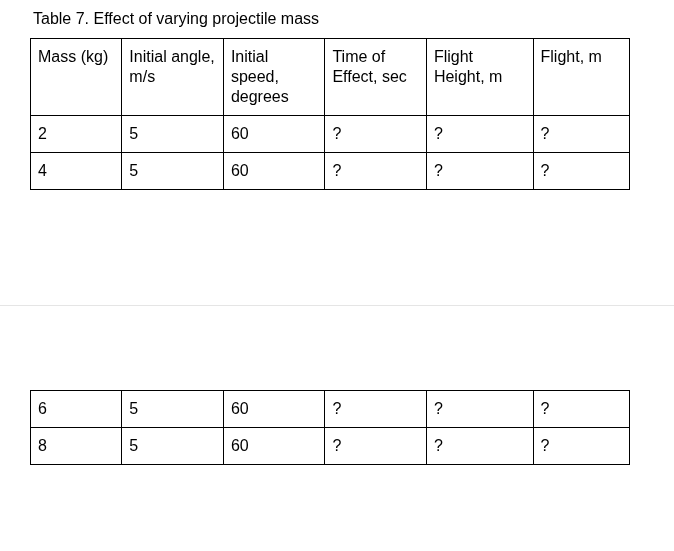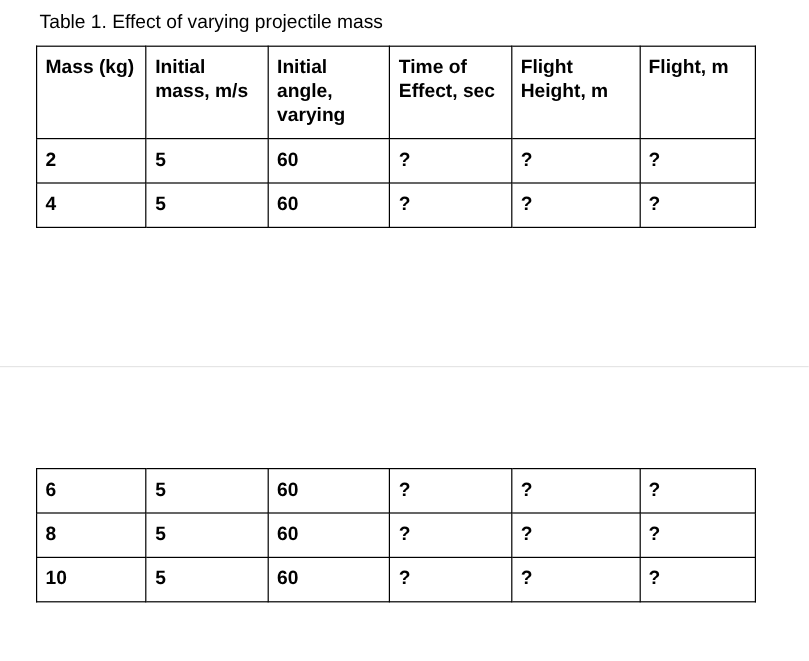--- a/index.html
+++ b/index.html
@@ -22,21 +22,21 @@
   }
   table {
     border-collapse: collapse;
     width: 600px;
     table-layout: fixed;
   }
   th, td {
     border: 1.5px solid #000;
     padding: 8px 7px;
     text-align: left;
-    font-weight: bold;
+    font-weight: normal;
     font-size: 16px;
     vertical-align: top;
     line-height: 1.25;
   }
   th {
     height: 40px;
   }
   .col-mass   { width: 90px; }
   .col-speed  { width: 100px; }
   .col-angle  { width: 100px; }
@@ -56,36 +56,36 @@
     left: 0;
     width: 674px;
     height: 1px;
     background: #e5e5e5;
   }
 </style>
 </head>
 <body>
 
 <div class="page">
-  <div class="title">Table 1. Effect of varying projectile mass</div>
+  <div class="title">Table 7. Effect of varying projectile mass</div>
 
   <table>
     <colgroup>
       <col class="col-mass">
         <col class="col-speed">
         <col class="col-angle">
       <col class="col-time">
         <col class="col-height">
         <col class="col-range">
     </colgroup>
     <tbody>
         <tr>
       <th>Mass (kg)</th>
-      <th>Initial mass, m/s</th>
-      <th>Initial angle, varying</th>
+      <th>Initial angle, m/s</th>
+      <th>Initial speed, degrees</th>
       <th>Time of Effect, sec</th>
       <th>Flight Height, m</th>
       <th>Flight, m</th>
     </tr>
     <tr>
       <td>2</td>
       <td>5</td>
       <td>60</td>
       <td>?</td>
       <td>?</td>
@@ -111,25 +111,17 @@
       <td>?</td>
     </tr>
     <tr>
       <td>8</td>
       <td>5</td>
       <td>60</td>
       <td>?</td>
       <td>?</td>
       <td>?</td>
     </tr>
-    <tr>
-      <td>10</td>
-      <td>5</td>
-      <td>60</td>
-      <td>?</td>
-      <td>?</td>
-      <td>?</td>
-    </tr>
   </tbody>
     </table>
 </div>
 
 <div class="hr-line"></div>
 
 </body></html>

